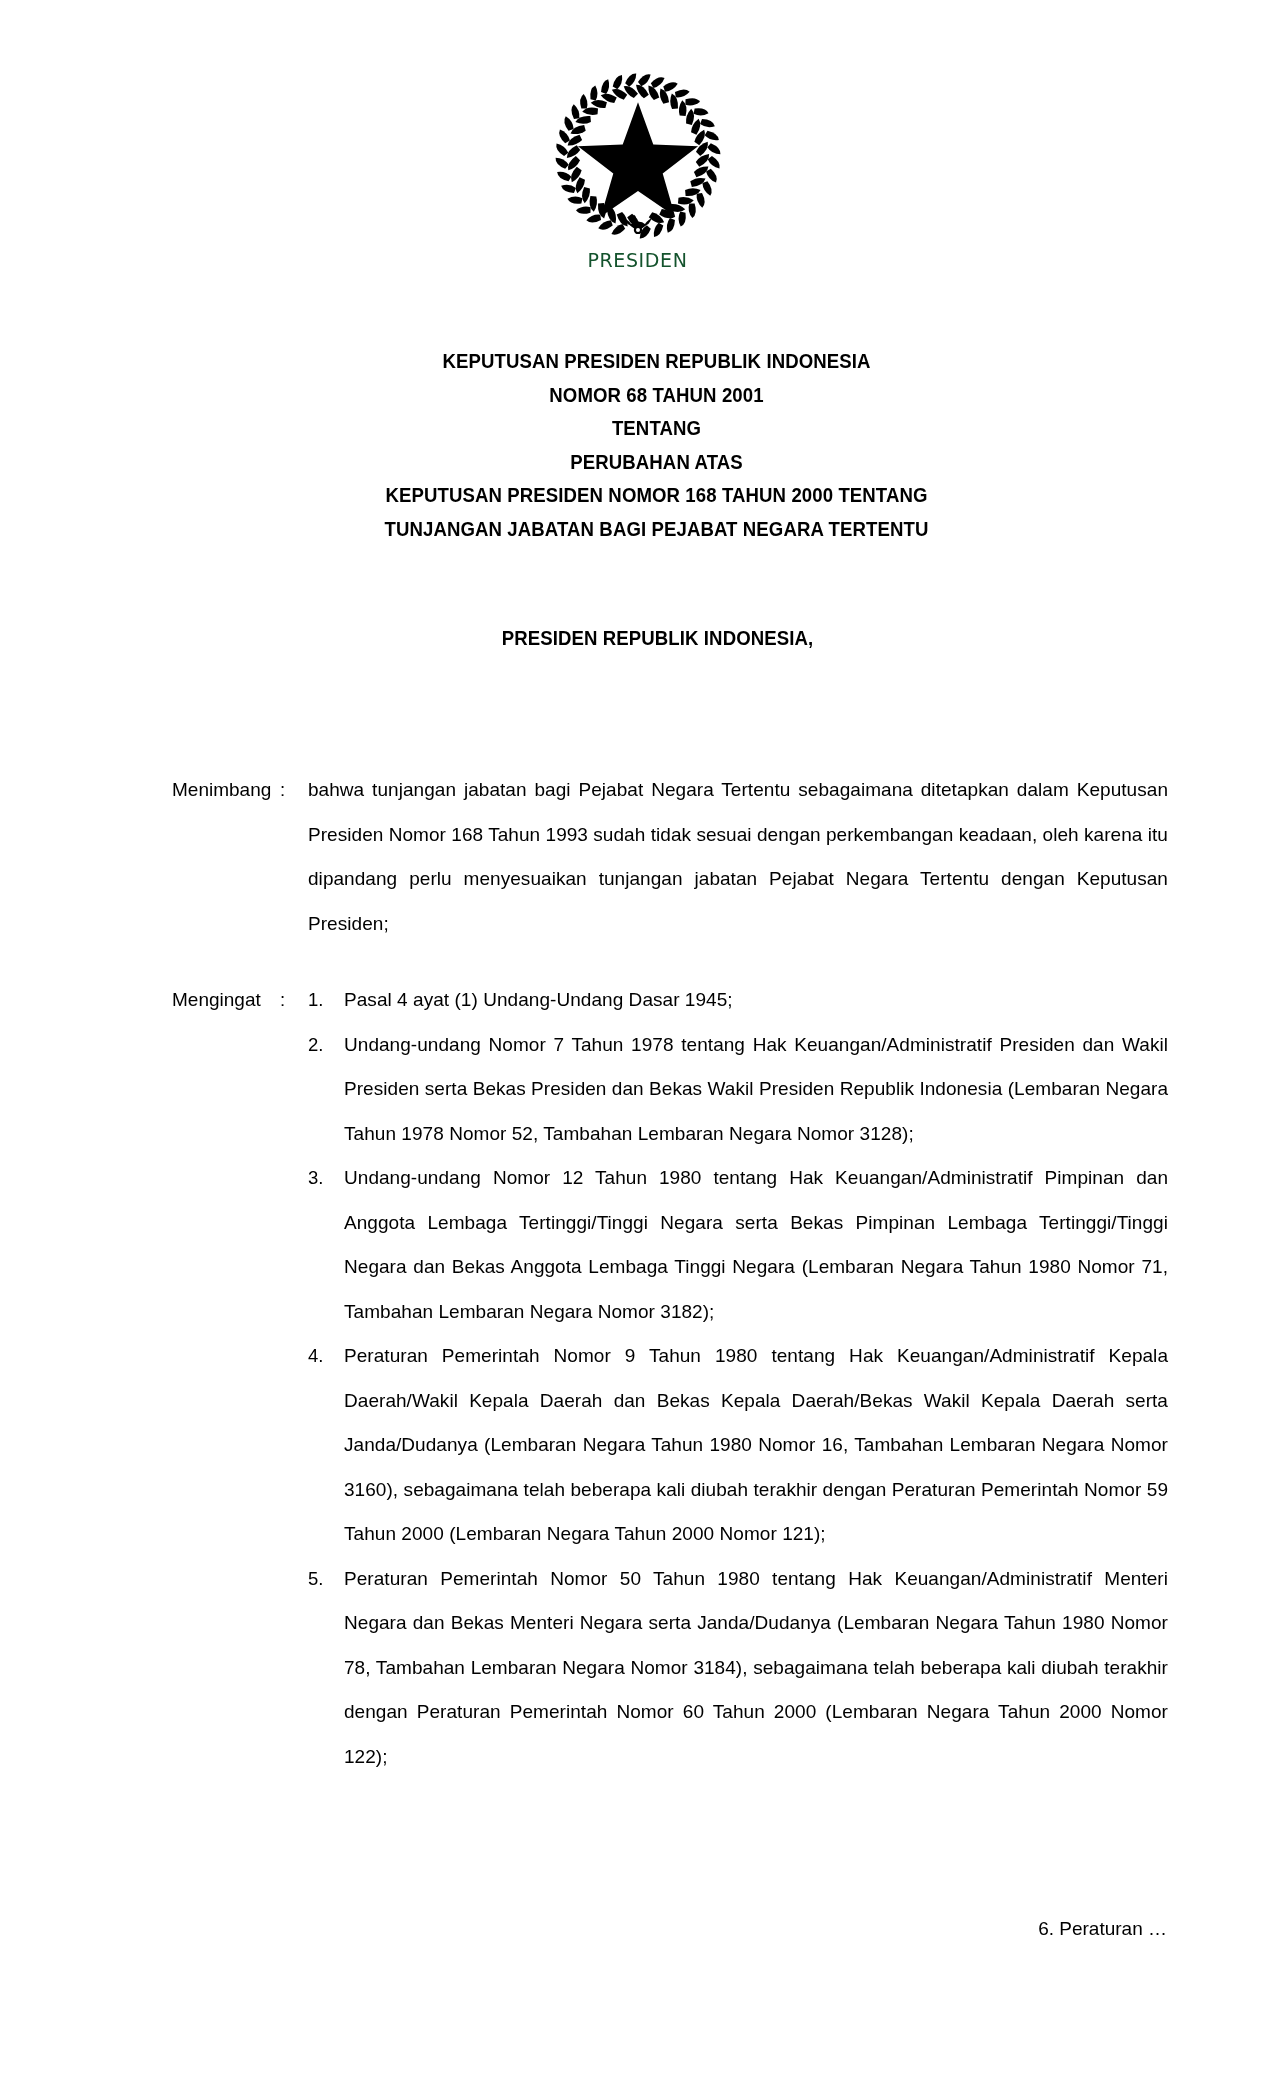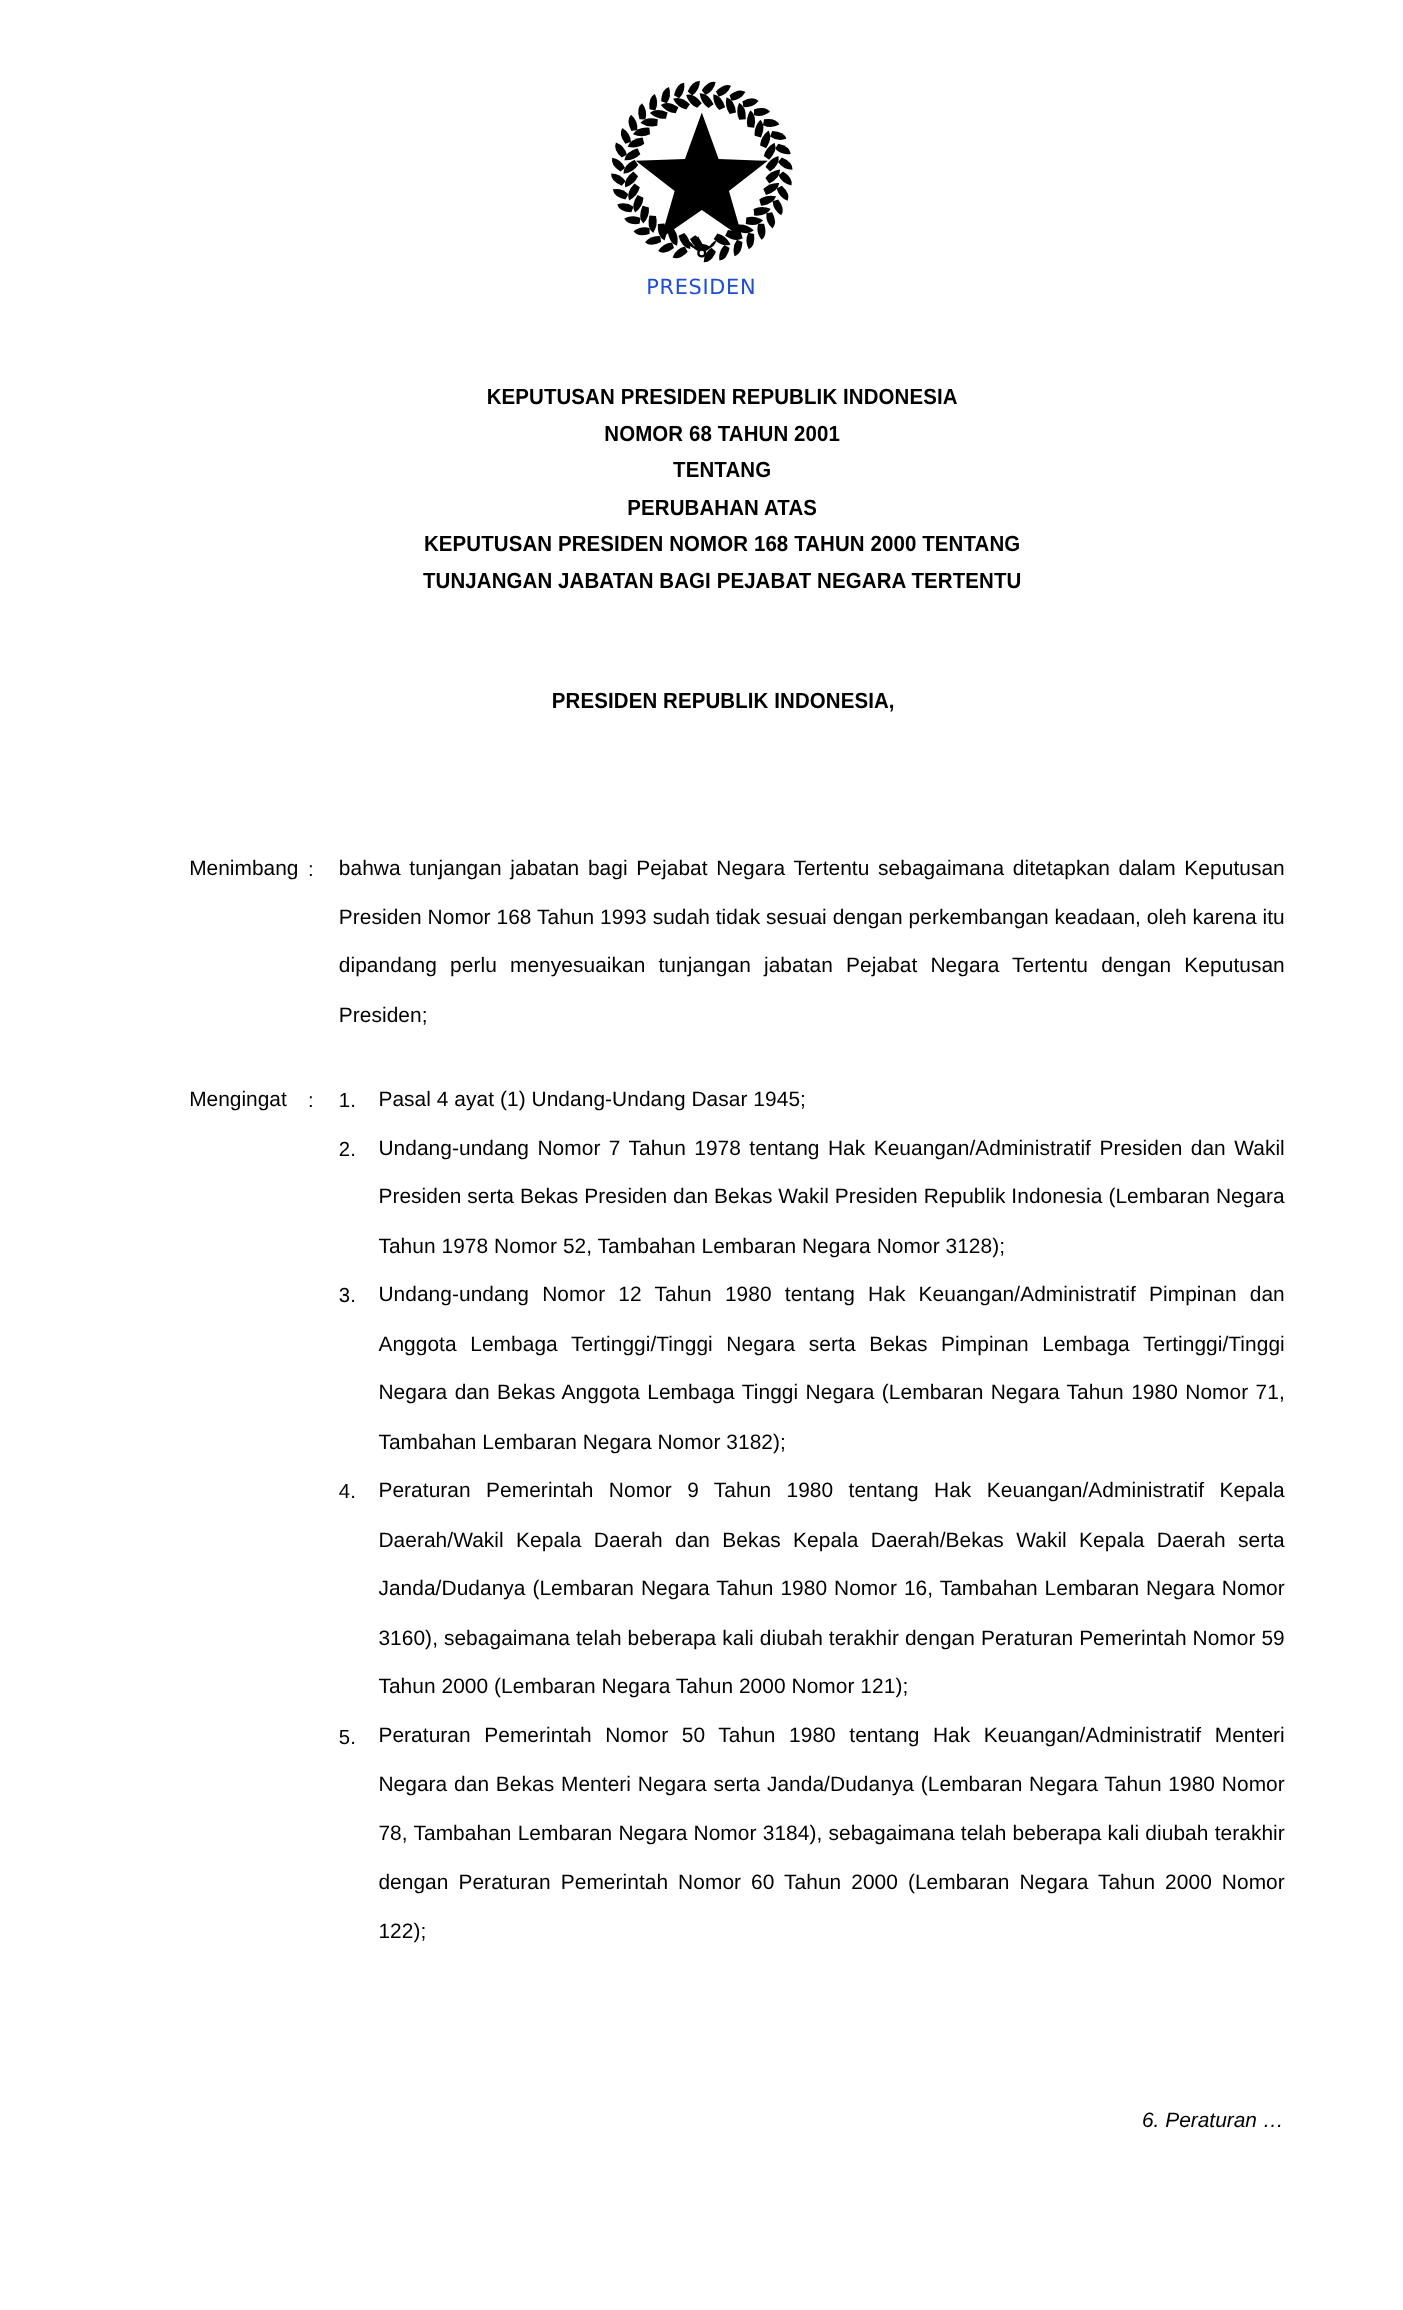--- a/index.html
+++ b/index.html
@@ -37,21 +37,21 @@
   }
   .emblem svg { display: block; width: 168px; height: 168px; }
 
   .emblem-caption {
     margin-top: 4px;
     font-family: "DejaVu Sans", sans-serif;
     font-size: 19px;
     line-height: 24px;
     letter-spacing: 0.6px;
     font-weight: 400;
-    color: #1d4ed8;
+    color: #14532d;
   }
 
   
   .title-block {
     position: absolute;
     left: 150px;
     right: 112px;
     top: 345px;
     text-align: center;
   }
@@ -144,21 +144,20 @@
     font-family: "Liberation Sans", sans-serif;
   }
 
   
   .catchword {
     position: absolute;
     right: 108px;
     top: 1918px;
     font-size: 19px;
     white-space: nowrap;
-    font-style: italic;
   }
 </style>
 </head>
 <body>
 
 <div class="page">
 
   <div class="emblem-block">
     <div class="emblem">
       <svg viewBox="0 0 200 200" xmlns="http://www.w3.org/2000/svg" aria-hidden="true">

